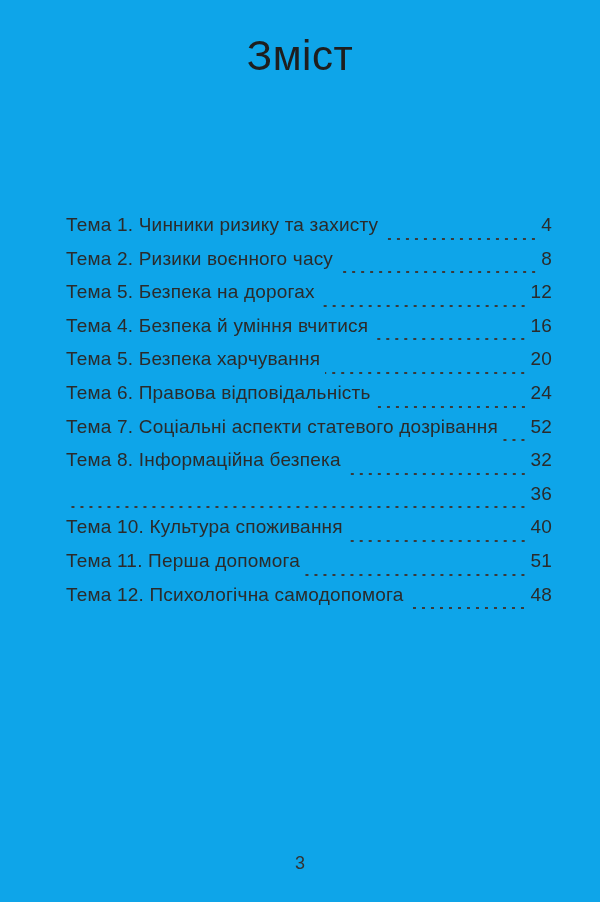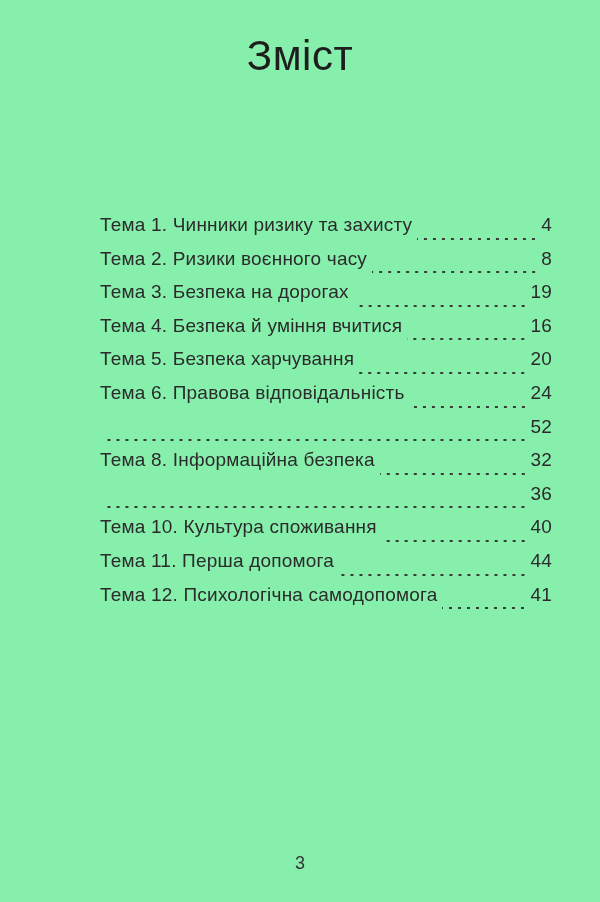--- a/index.html
+++ b/index.html
@@ -4,37 +4,37 @@
 <style>
   html, body {
     margin: 0;
     padding: 0;
     background: #ffffff;
   }
   .page {
     position: relative;
     width: 600px;
     height: 902px;
-    background: #86efac;
+    background: #0ea5e9;
     font-family: "Liberation Sans", "DejaVu Sans", sans-serif;
     color: #262626;
     overflow: hidden;
   }
   .title {
     margin: 0;
     padding-top: 32px;
     text-align: center;
     font-size: 42px;
     font-weight: 400;
     letter-spacing: 0.5px;
     color: #1e1e1e;
   }
   .toc {
     margin-top: 134px;
-    padding-left: 100px;
+    padding-left: 66px;
     padding-right: 48px;
   }
   .toc-row {
     display: flex;
     align-items: baseline;
     height: 33.6px;
     font-size: 19px;
     color: #2b2b2b;
   }
   .toc-label {
@@ -76,63 +76,64 @@
         <span class="toc-label">Тема 1. Чинники ризику та захисту</span>
         <span class="toc-leader"></span>
         <span class="toc-page">4</span>
       </div>
       <div class="toc-row">
         <span class="toc-label">Тема 2. Ризики воєнного часу</span>
         <span class="toc-leader"></span>
         <span class="toc-page">8</span>
       </div>
       <div class="toc-row">
-        <span class="toc-label">Тема 3. Безпека на дорогах</span>
+        <span class="toc-label">Тема 5. Безпека на дорогах</span>
         <span class="toc-leader"></span>
-        <span class="toc-page">19</span>
+        <span class="toc-page">12</span>
       </div>
       <div class="toc-row">
         <span class="toc-label">Тема 4. Безпека й уміння вчитися</span>
         <span class="toc-leader"></span>
         <span class="toc-page">16</span>
       </div>
       <div class="toc-row">
         <span class="toc-label">Тема 5. Безпека харчування</span>
         <span class="toc-leader"></span>
         <span class="toc-page">20</span>
       </div>
       <div class="toc-row">
         <span class="toc-label">Тема 6. Правова відповідальність</span>
         <span class="toc-leader"></span>
         <span class="toc-page">24</span>
       </div>
       <div class="toc-row">
+        <span class="toc-label">Тема 7. Соціальні аспекти статевого дозрівання</span>
         <span class="toc-leader"></span>
         <span class="toc-page">52</span>
       </div>
       <div class="toc-row">
         <span class="toc-label">Тема 8. Інформаційна безпека</span>
         <span class="toc-leader"></span>
         <span class="toc-page">32</span>
       </div>
       <div class="toc-row">
         <span class="toc-leader"></span>
         <span class="toc-page">36</span>
       </div>
       <div class="toc-row">
         <span class="toc-label">Тема 10. Культура споживання</span>
         <span class="toc-leader"></span>
         <span class="toc-page">40</span>
       </div>
       <div class="toc-row">
         <span class="toc-label">Тема 11. Перша допомога</span>
         <span class="toc-leader"></span>
-        <span class="toc-page">44</span>
+        <span class="toc-page">51</span>
       </div>
       <div class="toc-row">
         <span class="toc-label">Тема 12. Психологічна самодопомога</span>
         <span class="toc-leader"></span>
-        <span class="toc-page">41</span>
+        <span class="toc-page">48</span>
       </div>
     </div>
 
   <div class="footer-page-number">3</div>
 </div>
 
 </body></html>

